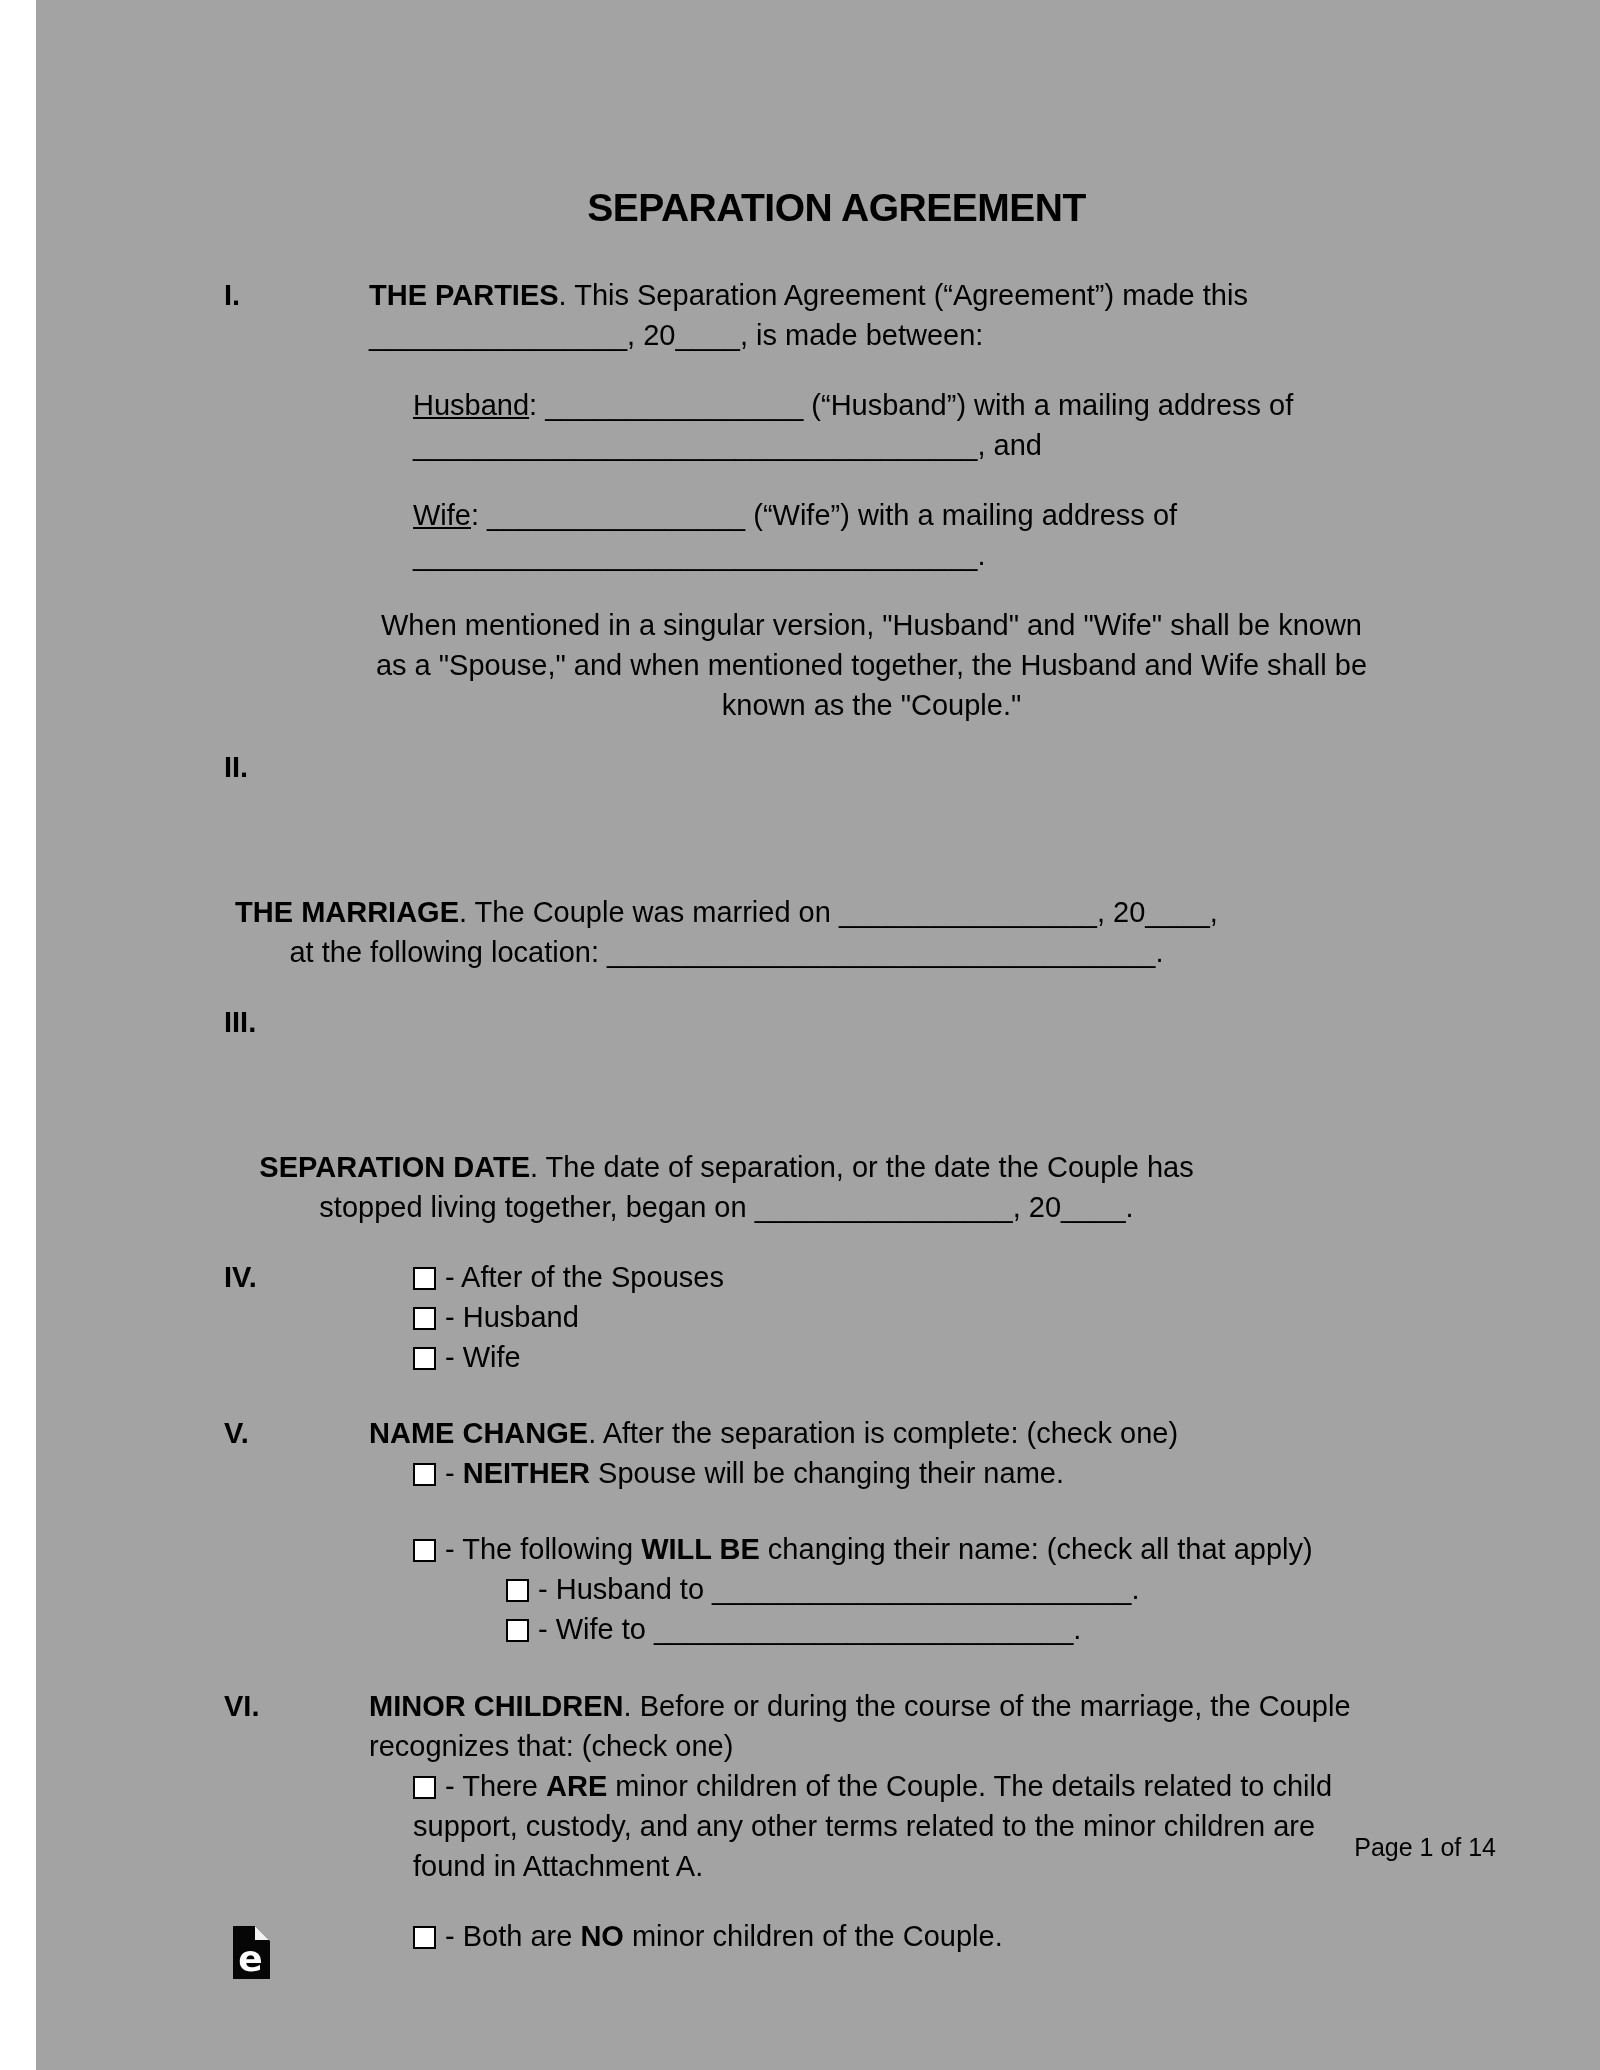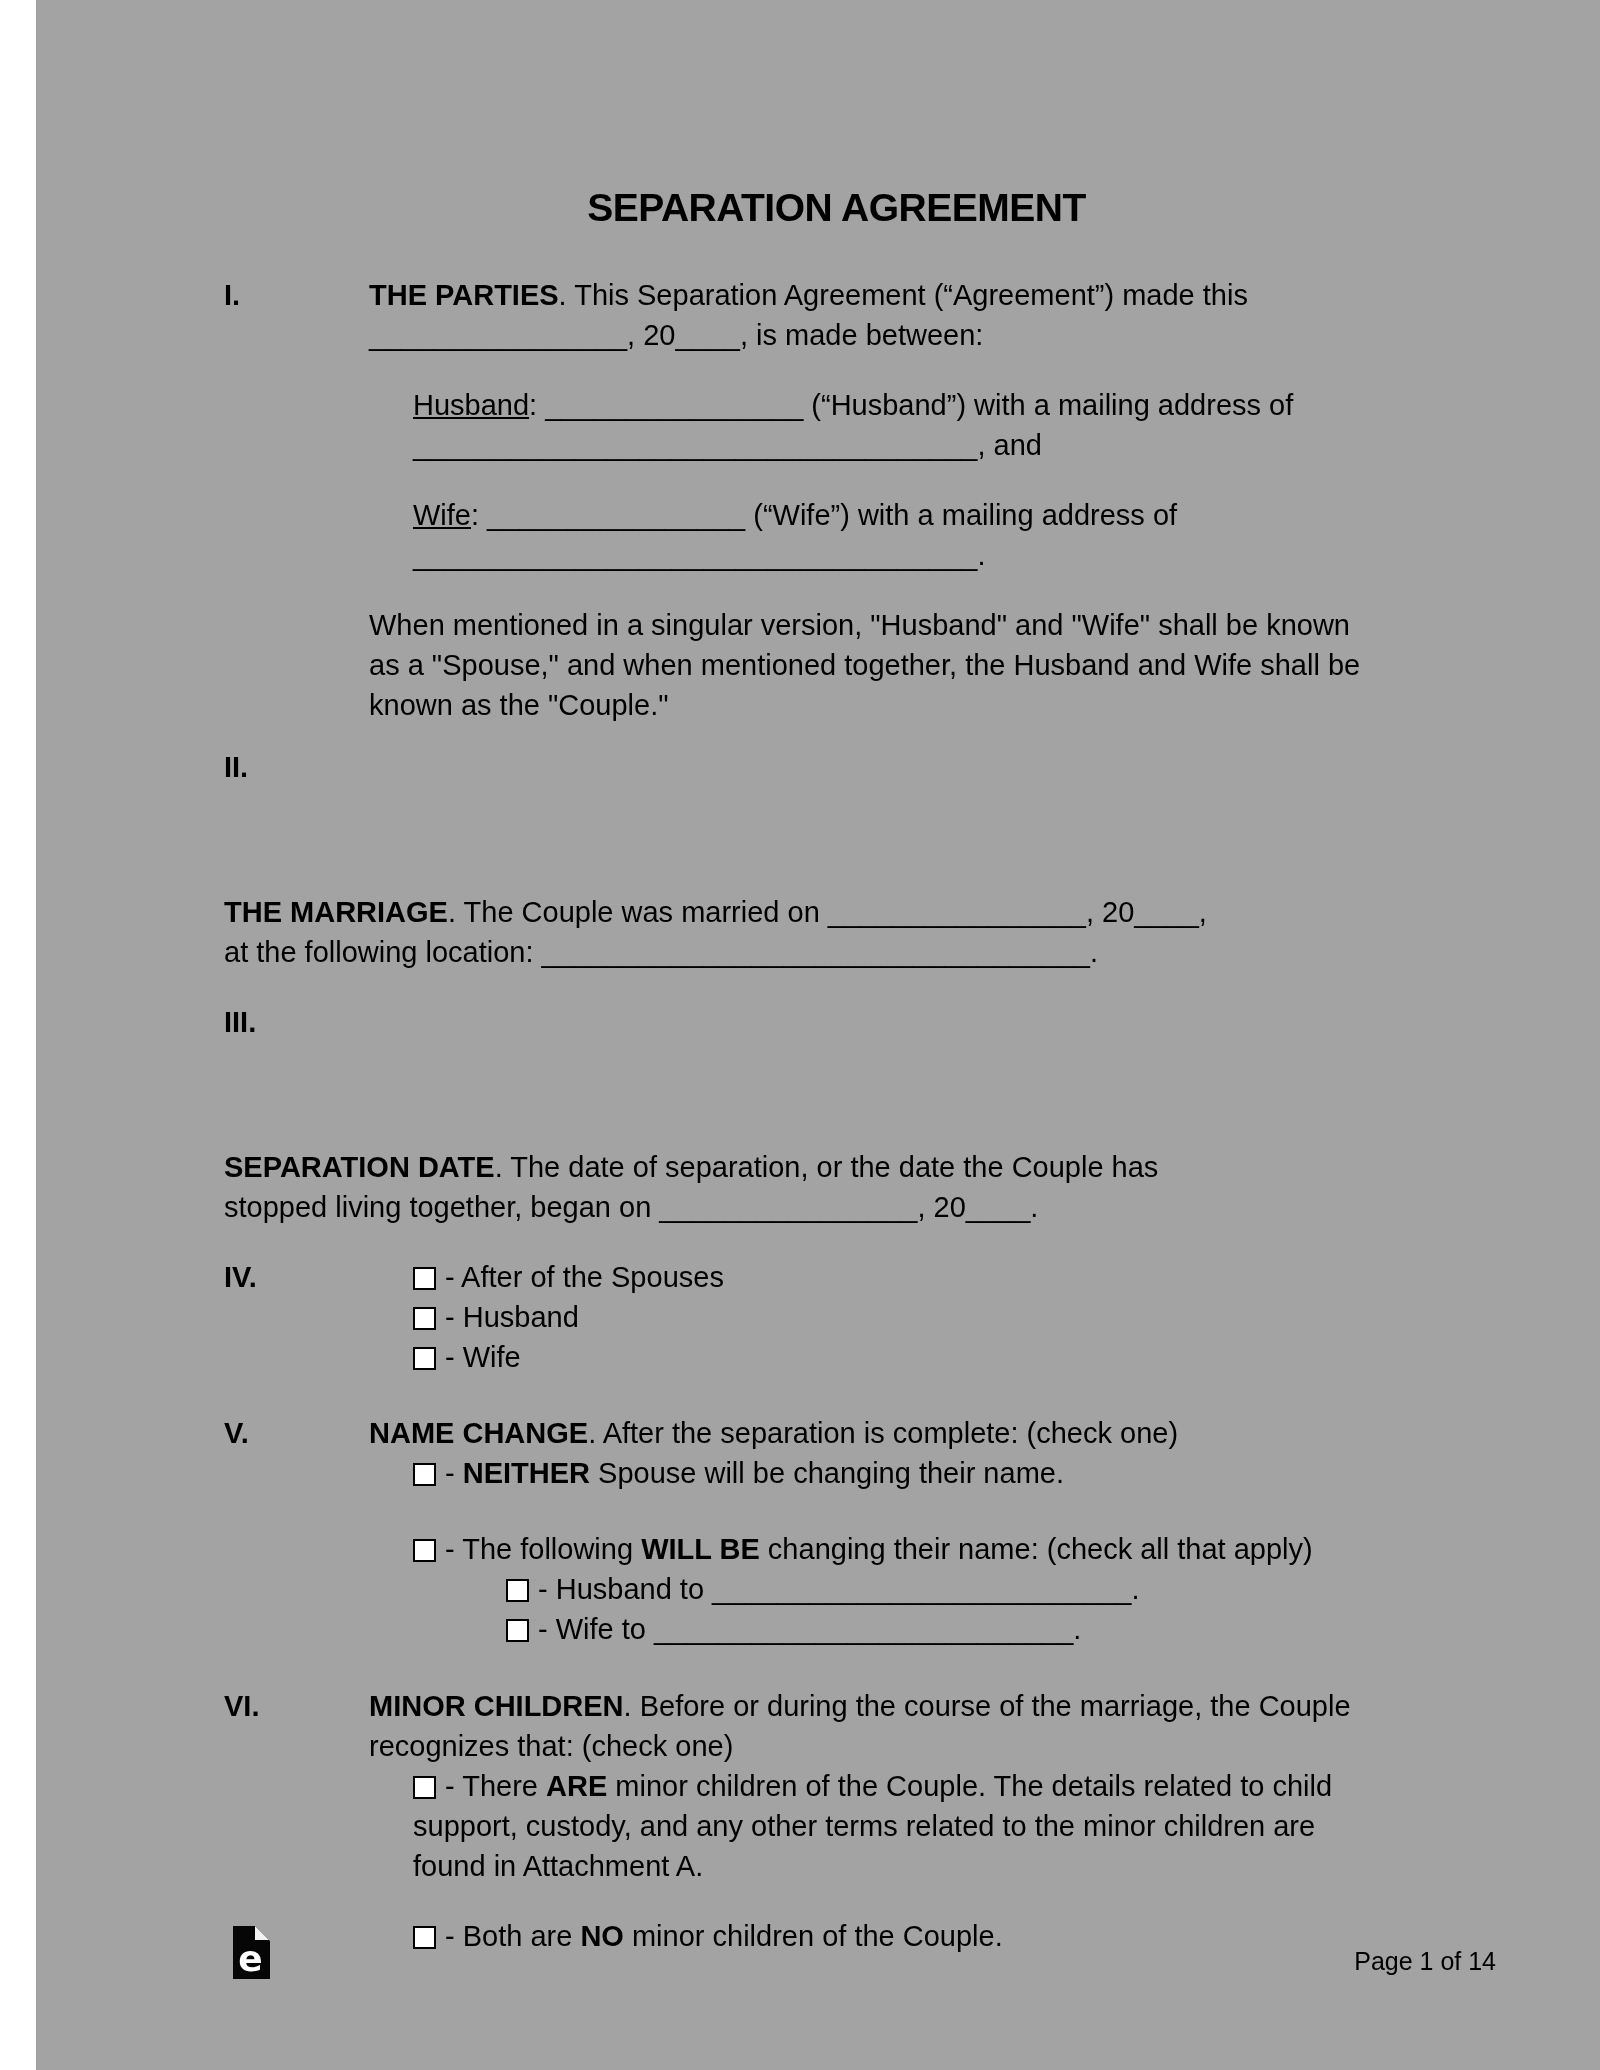--- a/index.html
+++ b/index.html
@@ -30,21 +30,21 @@
   .sec { display: flex; align-items: flex-start; }
   .sec .num { width: 145px; flex: 0 0 145px; font-weight: 700; }
   .sec .body { width: 1005px; }
   .mb22 { margin-bottom: 22px; }
   .mb30 { margin-bottom: 30px; flex-direction: column; }
   .mb34 { margin-bottom: 34px; }
   .mb36 { margin-bottom: 36px; }
   .mb37 { margin-bottom: 37px; }
   .para { margin-bottom: 30px; }
   .para.tight { margin-bottom: 0; }
-  .para:last-child { margin-bottom: 0; }
+  .para:last-child { margin-bottom: 0; text-align: center; }
   .indent1 { margin-left: 44px; }
   .indent2 { margin-left: 137px; }
   .b { font-weight: 700; }
   .u { text-decoration: underline; }
   .check-item { }
   .cb {
     display: inline-block;
     width: 23px; height: 23px;
     border: 2px solid #000;
     background: #fff;
@@ -66,21 +66,21 @@
     padding-bottom: 2px;
     transform: translateX(-1px);
   }
   .logo-fold {
     position: absolute; top: 0; right: 1px;
     width: 14px; height: 14px;
     background: #f2f2f2;
     clip-path: polygon(0 0, 100% 100%, 0 100%);
   }
   .footer-page {
-    position: absolute; top: 1946px; right: 140px;
+    position: absolute; top: 1832px; right: 140px;
     font-size: 25px; line-height: 30px;
   }
 </style>
 </head>
 <body>
 
 <div class="page">
 
   <div class="doc-title">SEPARATION AGREEMENT</div>
 

